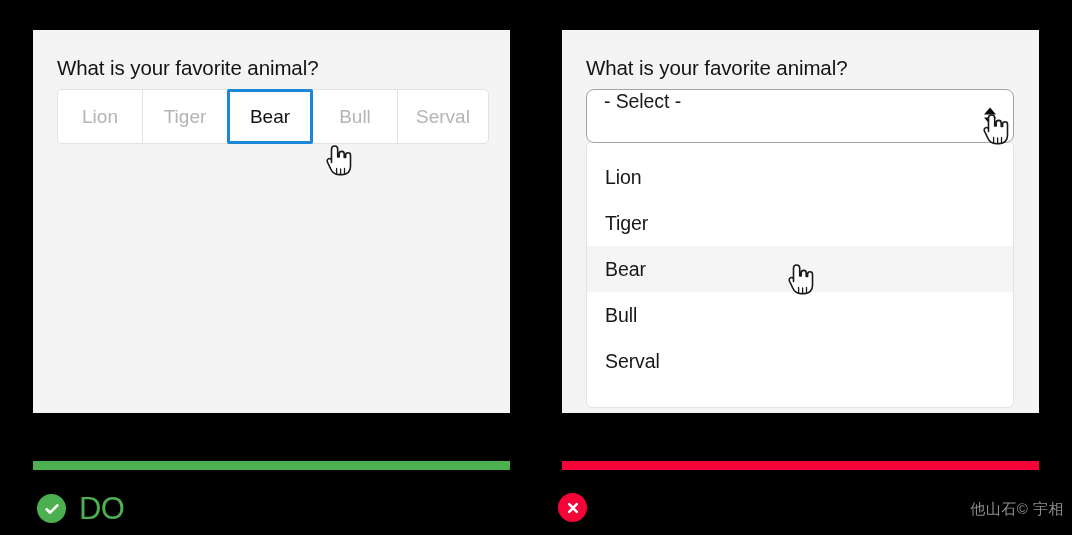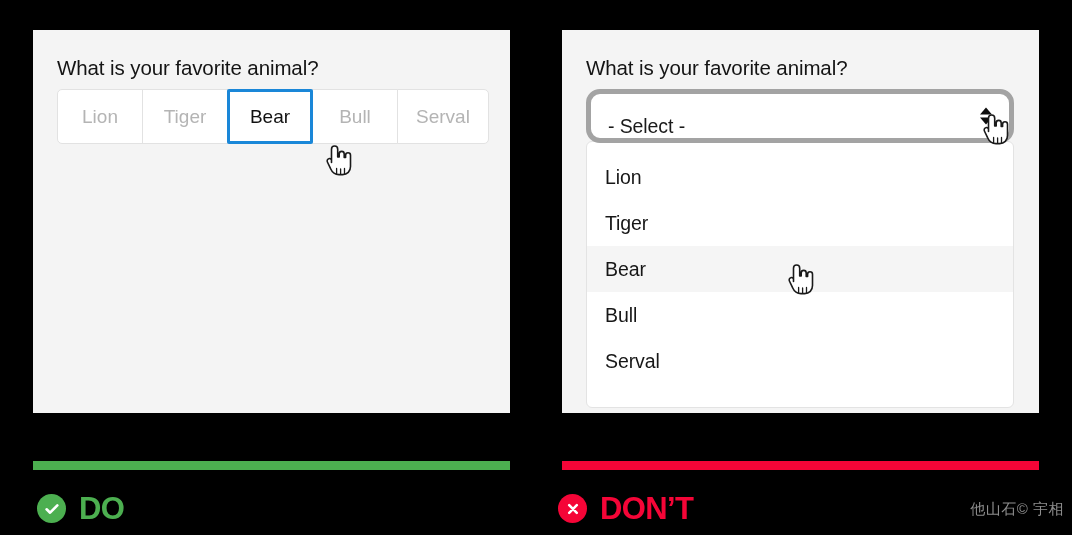--- a/index.html
+++ b/index.html
@@ -79,24 +79,24 @@
   }
 
   
   .select-box {
     position: absolute;
     left: 24px;
     top: 59px;
     width: 428px;
     height: 54px;
     background: #ffffff;
-    border: 5px solid #a3a3a3;
-    border-radius: 14px;
-    display: flex;
-    align-items: flex-end;
+    border: 1px solid #a3a3a3;
+    border-radius: 8px;
+    display: flex;
+    align-items: flex-start;
     z-index: 4;
   }
   .select-value {
     font-size: 19.5px;
     color: #1a1a1a;
     margin-left: 17px;
     letter-spacing: -0.1px;
   }
   .select-arrows {
     position: absolute;
@@ -178,21 +178,21 @@
     align-items: center;
     justify-content: center;
     flex: none;
   }
   .badge-do   { background: #4caf50; }
   .badge-dont { background: #f50537; }
 
   .verdict-text {
     margin-left: 13px;
     font-size: 31px;
-    font-weight: bold;
+    font-weight: normal;
     letter-spacing: -0.6px;
     line-height: 1;
   }
   .text-do   { color: #4caf50; }
   .text-dont { color: #f50537; }
 
   .watermark {
     position: absolute;
     right: 8px;
     bottom: 8px;
@@ -321,18 +321,17 @@
     </span>
     <span class="verdict-text text-do">DO</span>
   </div>
 
   <div class="verdict verdict-dont">
     <span class="badge badge-dont">
       <svg width="18" height="18" viewBox="0 0 18 18">
         <path d="M5.2 5.2 L12.8 12.8 M12.8 5.2 L5.2 12.8" fill="none" stroke="#ffffff" stroke-width="2.5" stroke-linecap="round"></path>
       </svg>
     </span>
-    <span class="verdict-text text-dont">DON’T</span>
   </div>
 
   <div class="watermark">他山石©  宇相</div>
 
 </div>
 
 </body></html>

